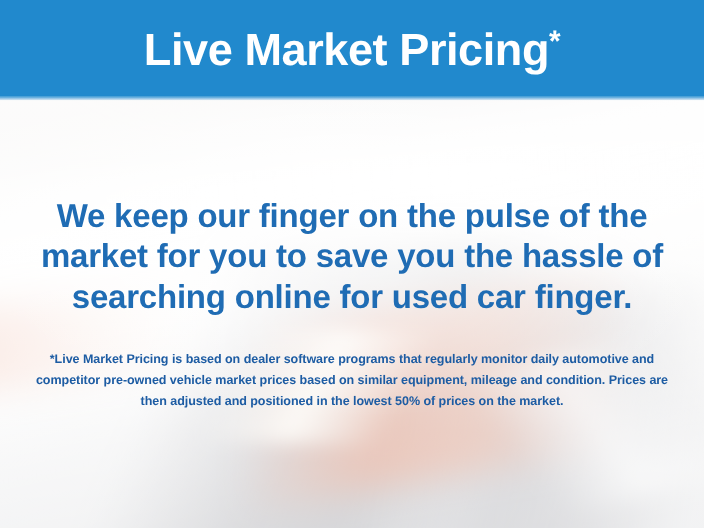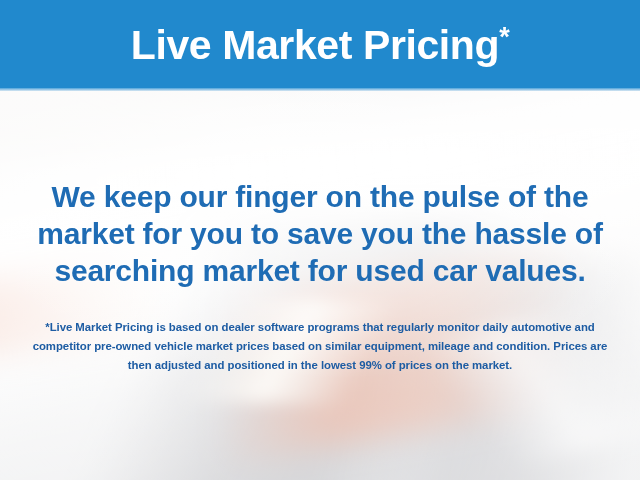--- a/index.html
+++ b/index.html
@@ -219,17 +219,17 @@
     <div class="bg-streak-3"></div>
     <div class="bg-veil"></div>
     <div class="bg-veil-center"></div>
   </div>
 
   <div class="header-band">
     <h1 class="header-title"><span>Live Market Pricing</span><span class="star">*</span></h1>
   </div>
   <div class="header-underline"></div>
 
-  <p class="headline">We keep our finger on the pulse of the market for you to save you the hassle of searching market for used car values.</p>
-
-  <p class="disclaimer">*Live Market Pricing is based on dealer software programs that regularly monitor daily automotive and competitor pre-owned vehicle market prices based on similar equipment, mileage and condition. Prices are then adjusted and positioned in the lowest 99% of prices on the market.</p>
+  <p class="headline">We keep our finger on the pulse of the market for you to save you the hassle of searching online for used car finger.</p>
+
+  <p class="disclaimer">*Live Market Pricing is based on dealer software programs that regularly monitor daily automotive and competitor pre-owned vehicle market prices based on similar equipment, mileage and condition. Prices are then adjusted and positioned in the lowest 50% of prices on the market.</p>
 
 </div>
 
 </body></html>

